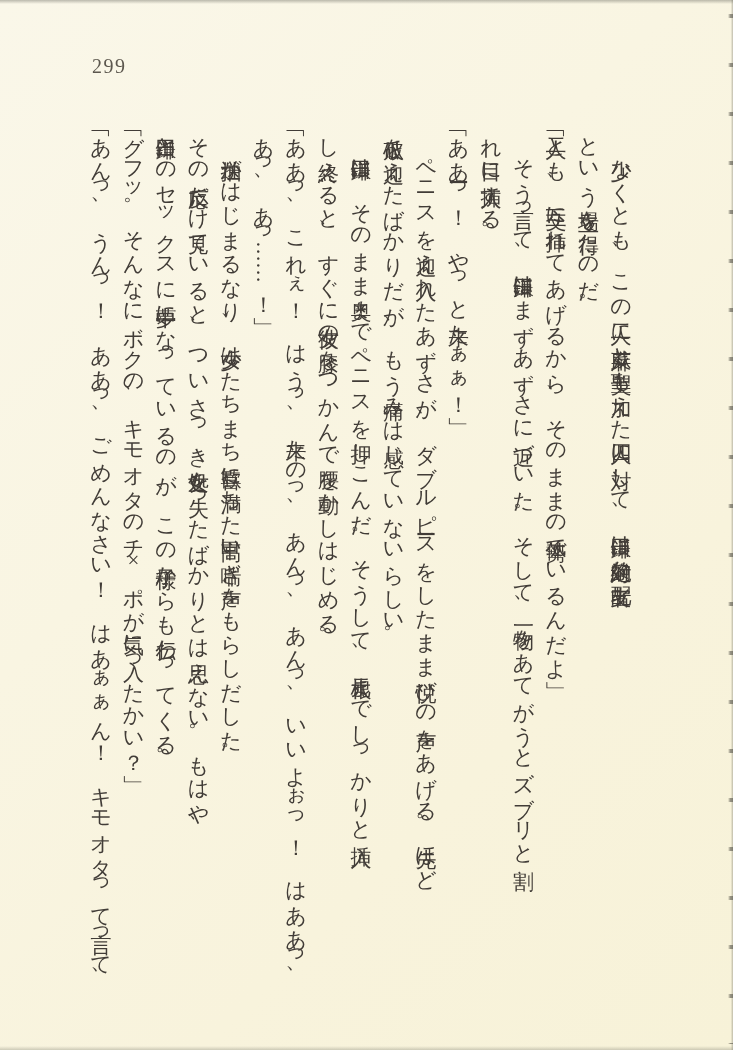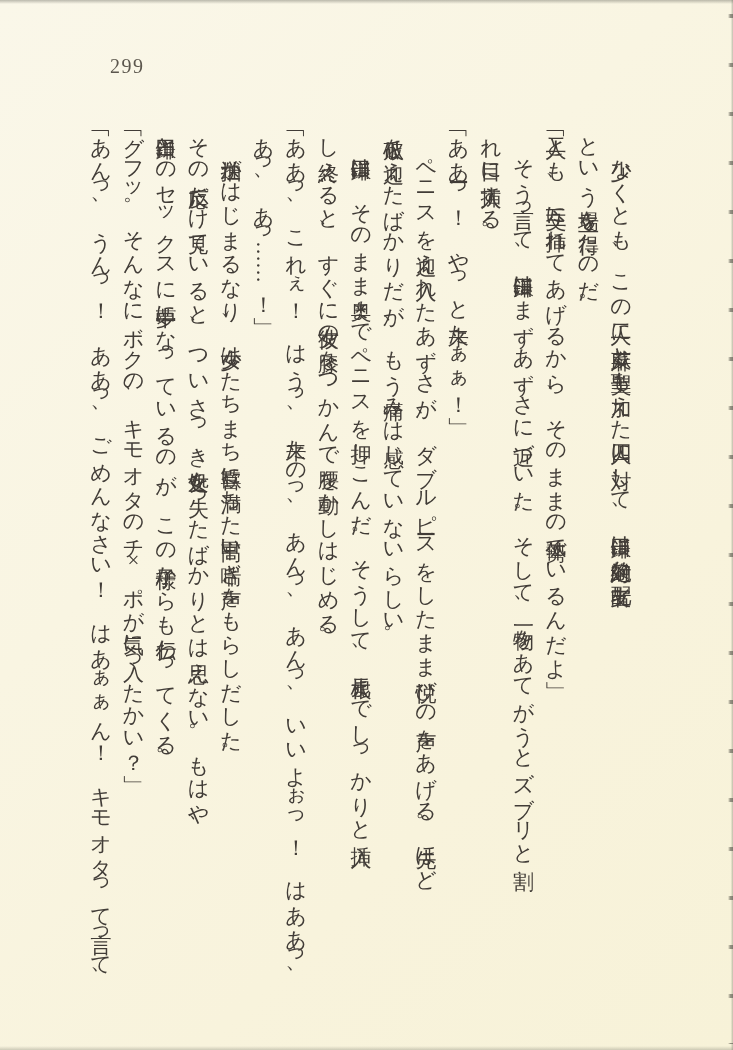--- a/index.html
+++ b/index.html
@@ -40,21 +40,21 @@
       rgba(70,68,60,0.55) 0px, rgba(70,68,60,0.55) 4px,
       rgba(70,68,60,0.0) 4px, rgba(70,68,60,0.0) 49px
     );
     -webkit-mask-image: linear-gradient(to left, #000 55%, transparent 100%);
     mask-image: linear-gradient(to left, #000 55%, transparent 100%);
     pointer-events: none;
   }
   .page-number {
     position: absolute;
     top: 55px;
-    left: 110px;
+    left: 92px;
     font-size: 20px;
     letter-spacing: 1.5px;
     color: #5c574e;
   }
   .text-block {
     position: absolute;
     top: 123px;
     right: 96px;
     height: 824px;
     writing-mode: vertical-rl;

